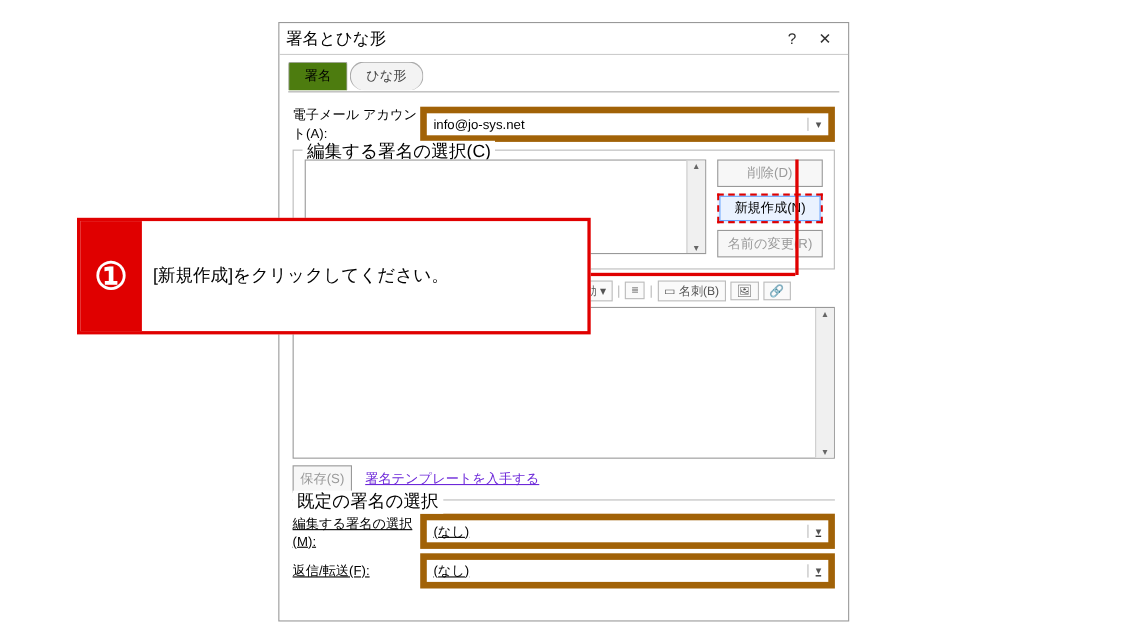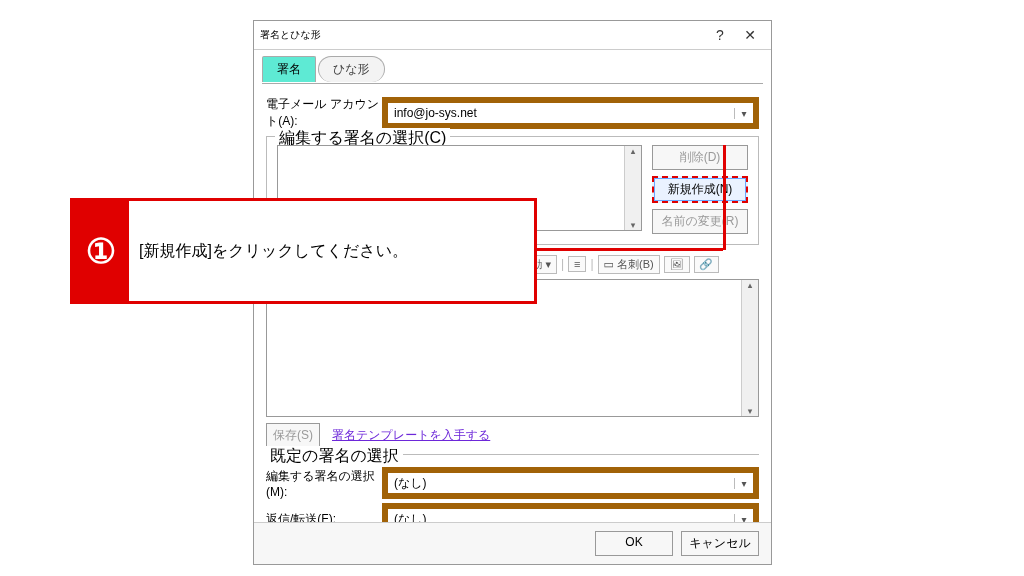--- a/index.html
+++ b/index.html
@@ -1,22 +1,22 @@
 <!DOCTYPE html>
 <html><head>
 <meta charset="utf-8">
 <style>
   html,body{margin:0;padding:0;font-family:"Meiryo","Yu Gothic",sans-serif;font-size:12px;color:#000;background:#fff;}
   .canvas{position:relative;width:1024px;height:576px;background:#fff;}
   .dialog{position:absolute;left:253px;top:20px;width:517px;height:543px;border:1px solid #999;background:#fff;}
   .titlebar{display:flex;align-items:center;height:28px;padding:0 6px;border-bottom:1px solid #ccc;}
-  .titlebar .title{flex:1;font-size:10px;}
+  .titlebar .title{flex:1;font-size:15px;}
   .titlebar .tbtn{width:30px;text-align:center;font-size:14px;color:#333;}
   .tabs{display:flex;padding:6px 8px 0 8px;}
-  .tab{padding:4px 14px;border:1px solid #aaa;border-bottom:none;background:#5eead4;margin-right:2px;border-radius:2px 2px 0 0;}
+  .tab{padding:4px 14px;border:1px solid #aaa;border-bottom:none;background:#4d7c0f;margin-right:2px;border-radius:2px 2px 0 0;}
   .tab.inactive{background:#f3f3f3;color:#444;border-radius:13px;}
   .tabstrip{height:1px;border-bottom:1px solid #aaa;margin:0 8px;}
   .body{padding:8px 12px 4px 12px;}
   .row{display:flex;align-items:center;margin:4px 0;}
   .row .lbl{width:116px;}
   .dd{display:flex;align-items:center;flex:1;border:6px solid #a16207;height:20px;background:#fff;}
   .dd .ddval{flex:1;padding:0 6px;font-size:12px;}
   .dd .ddbtn{width:18px;text-align:center;border-left:1px solid #bbb;font-size:10px;color:#555;}
   .fieldset{border:1px solid #bbb;margin:6px 0 4px 0;padding:8px 10px 10px 10px;position:relative;}
   .fs-legend{position:absolute;top:-9px;left:8px;background:#fff;padding:0 4px;font-size:16px;}
@@ -109,44 +109,40 @@
             <span>▴</span>
             <span>▾</span>
           </div>
       </div>
 
       <div class="belowedit">
         <span class="btn disabled">保存(S)</span>
         <span class="linklike">署名テンプレートを入手する</span>
       </div>
 
-      <div class="fieldset" style="border-left:none;border-right:none;border-bottom:none;padding-left:0;padding-right:0;">
+      <div class="fieldset" style="border-left:none;border-right:none;border-bottom:none;padding-left:0;padding-right:0;text-decoration:underline;">
         <span class="fs-legend" style="left:0;">既定の署名の選択</span>
         <div class="row">
           <span class="lbl">編集する署名の選択(M):</span>
           <div class="dd">
             <span class="ddval">(なし)</span>
             <span class="ddbtn">▾</span>
           </div>
         </div>
         <div class="row">
           <span class="lbl">返信/転送(F):</span>
           <div class="dd">
             <span class="ddval">(なし)</span>
             <span class="ddbtn">▾</span>
           </div>
         </div>
       </div>
 
     </div>
 
-    <div class="footer">
-      <div class="btn">OK</div>
-      <div class="btn">キャンセル</div>
-    </div>
   </div>
 
   <div class="leader" style="left:531px;top:248px;width:192px;"></div>
   <div class="leaderV" style="left:723px;top:145px;height:105px;"></div>
 
   <div class="callout">
     <div class="num">①</div>
     <div class="txt">[新規作成]をクリックしてください。</div>
   </div>
 

